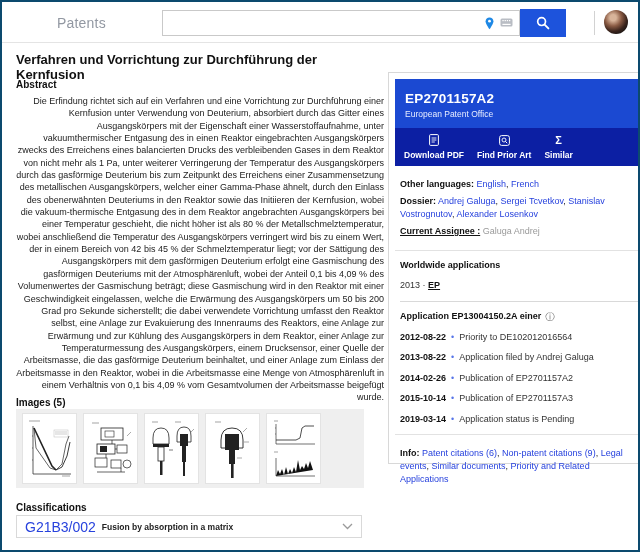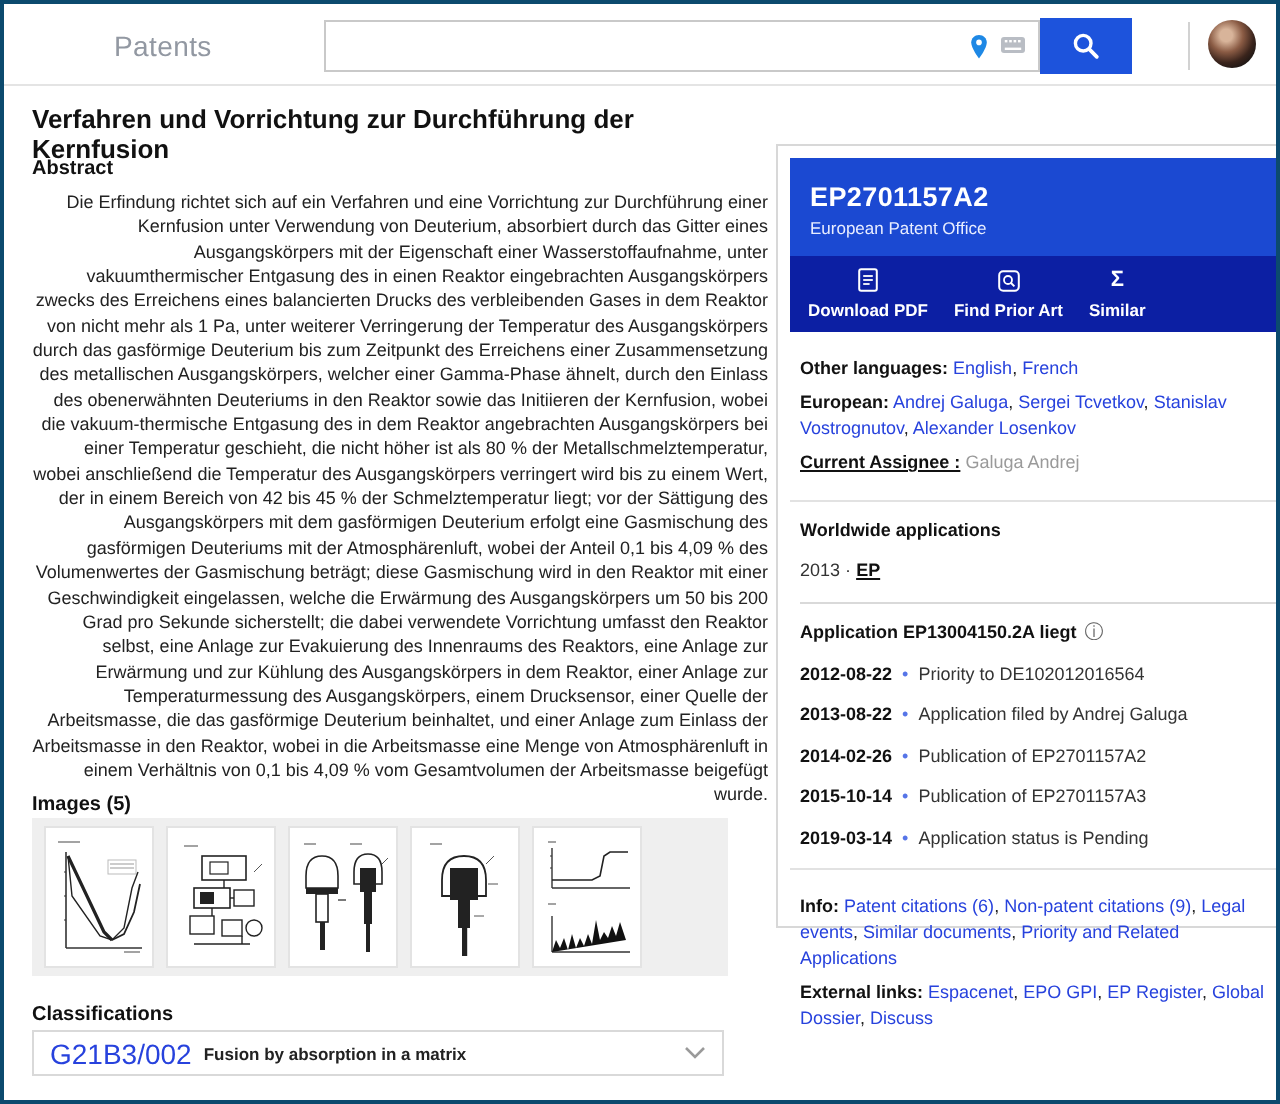--- a/index.html
+++ b/index.html
@@ -235,41 +235,41 @@
     </div>
 
     <div class="sec">
       <div class="row">
         <span class="lbl">Other languages:</span>
         <span>
           
         <a class="lnk">English</a>, <a class="lnk">French</a></span>
       </div>
       <div class="row">
-        <span class="lbl">European:</span>
+        <span class="lbl">Dossier:</span>
         <span>
           
         <a class="lnk">Andrej Galuga</a>, <a class="lnk">Sergei Tcvetkov</a>, <a class="lnk">Stanislav Vostrognutov</a>, <a class="lnk">Alexander Losenkov</a></span>
       </div>
       <div class="row">
         <span class="lbl u">Current Assignee :</span>
         <span class="gray">Galuga Andrej</span>
       </div>
     </div>
 
     <div class="sec">
       <div class="lbl">Worldwide applications</div>
       <div class="ww-year">
         <span>2013</span>
         <span>·</span>
         <span class="cc">EP</span>
       </div>
       <hr class="inner-hr">
       <div class="ev-head">
-        <span>Application EP13004150.2A liegt</span>
+        <span>Application EP13004150.2A einer</span>
         <span class="info-i">ⓘ</span>
       </div>
       <div>
 
           <div class="ev-row">
             <span class="ev-date">2012-08-22</span>
             <span class="ev-dot">•</span>
             <span class="ev-text">Priority to DE102012016564</span>
           </div>
 
@@ -299,22 +299,16 @@
         </div>
     </div>
 
     <div class="sec">
       <div class="row">
         <span class="lbl">Info:</span>
         <span>
           
         <a class="lnk">Patent citations (6)</a>, <a class="lnk">Non-patent citations (9)</a>, <a class="lnk">Legal events</a>, <a class="lnk">Similar documents</a>, <a class="lnk">Priority and Related Applications</a></span>
       </div>
-      <div class="row">
-        <span class="lbl">External links:</span>
-        <span>
-          
-        <a class="lnk">Espacenet</a>, <a class="lnk">EPO GPI</a>, <a class="lnk">EP Register</a>, <a class="lnk">Global Dossier</a>, <a class="lnk">Discuss</a></span>
-      </div>
     </div>
   </div>
 
 </div>
 
 </body></html>

